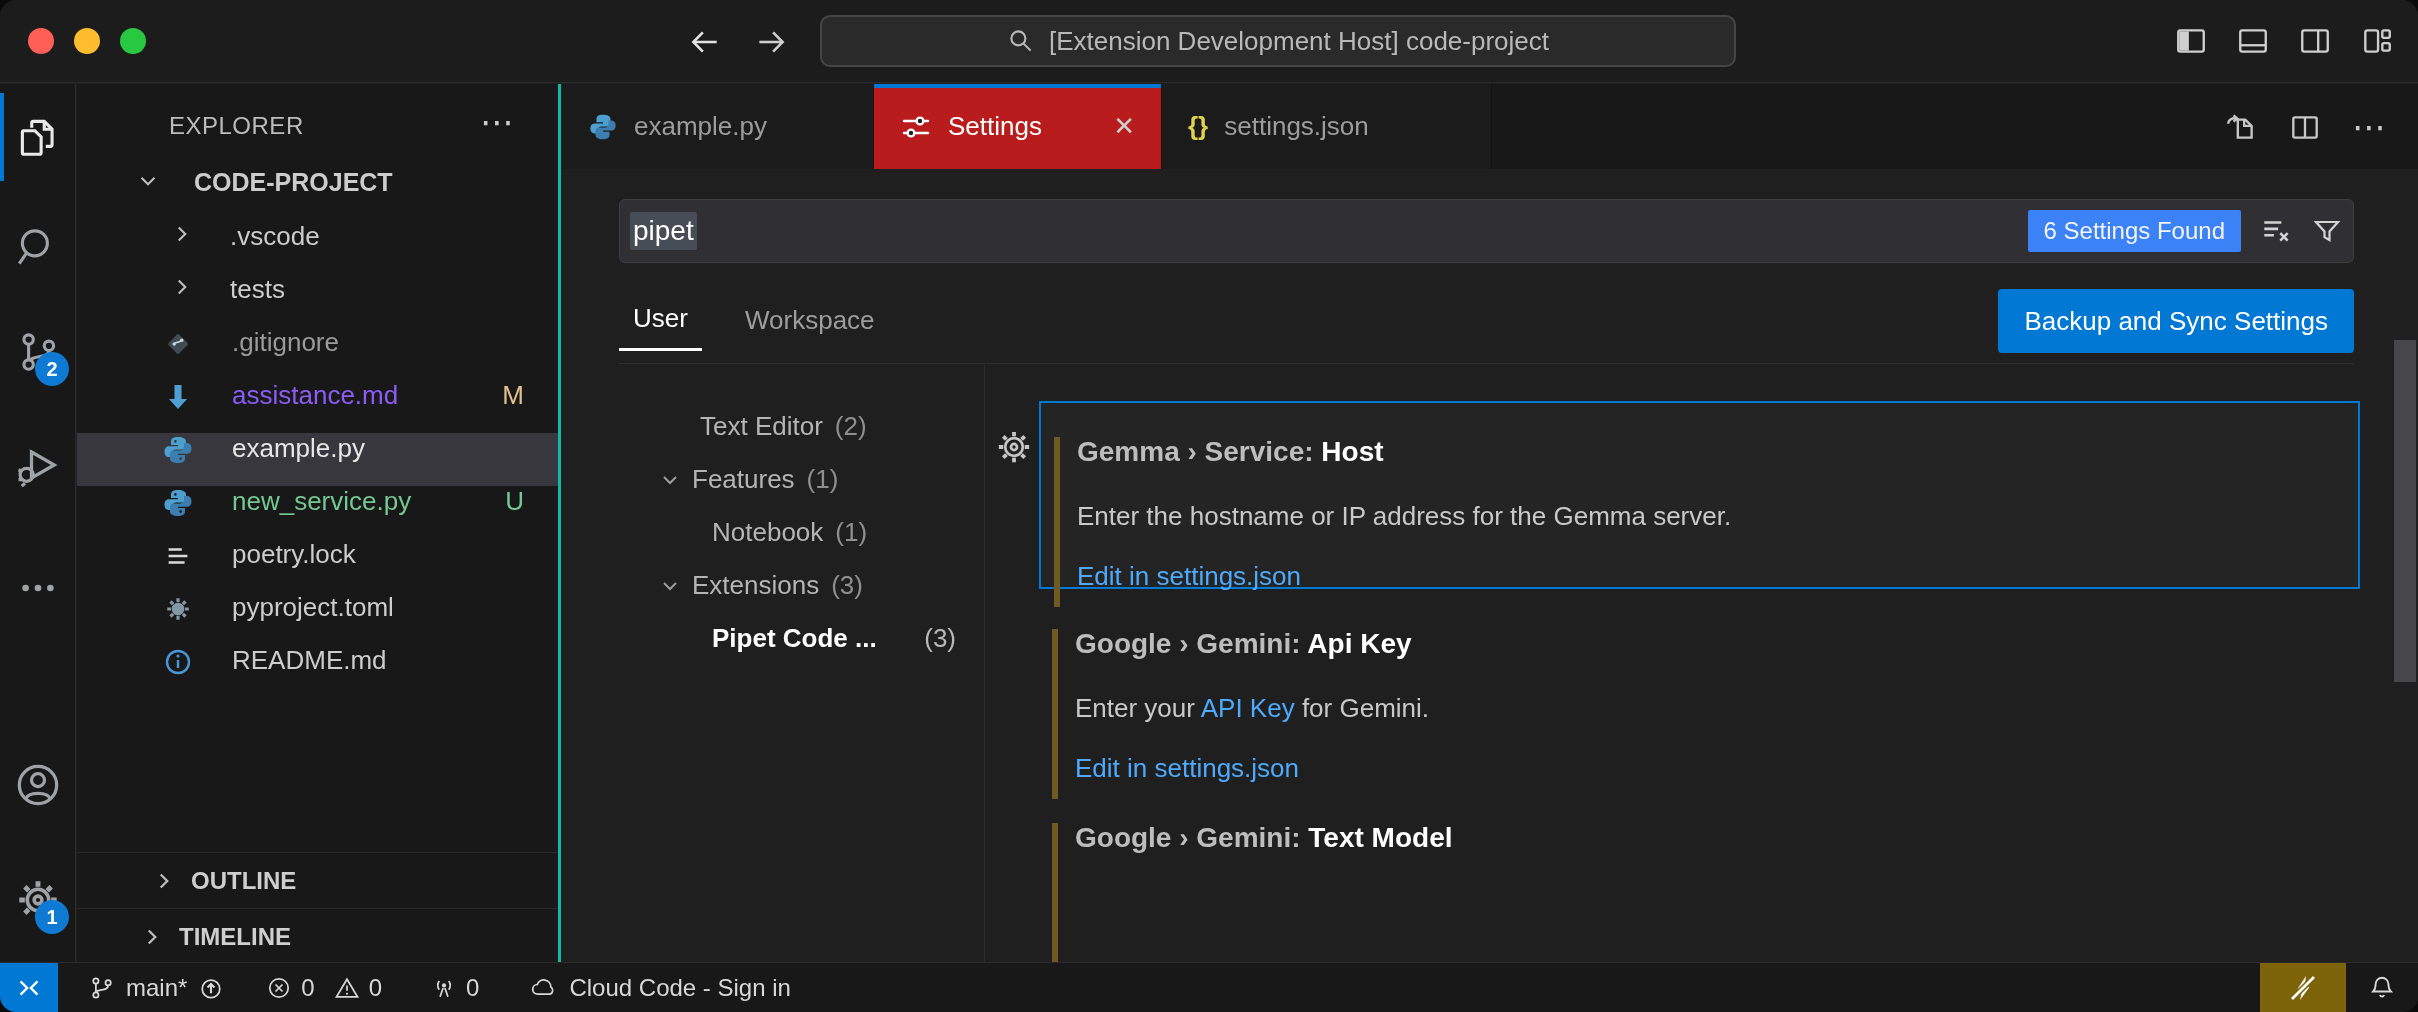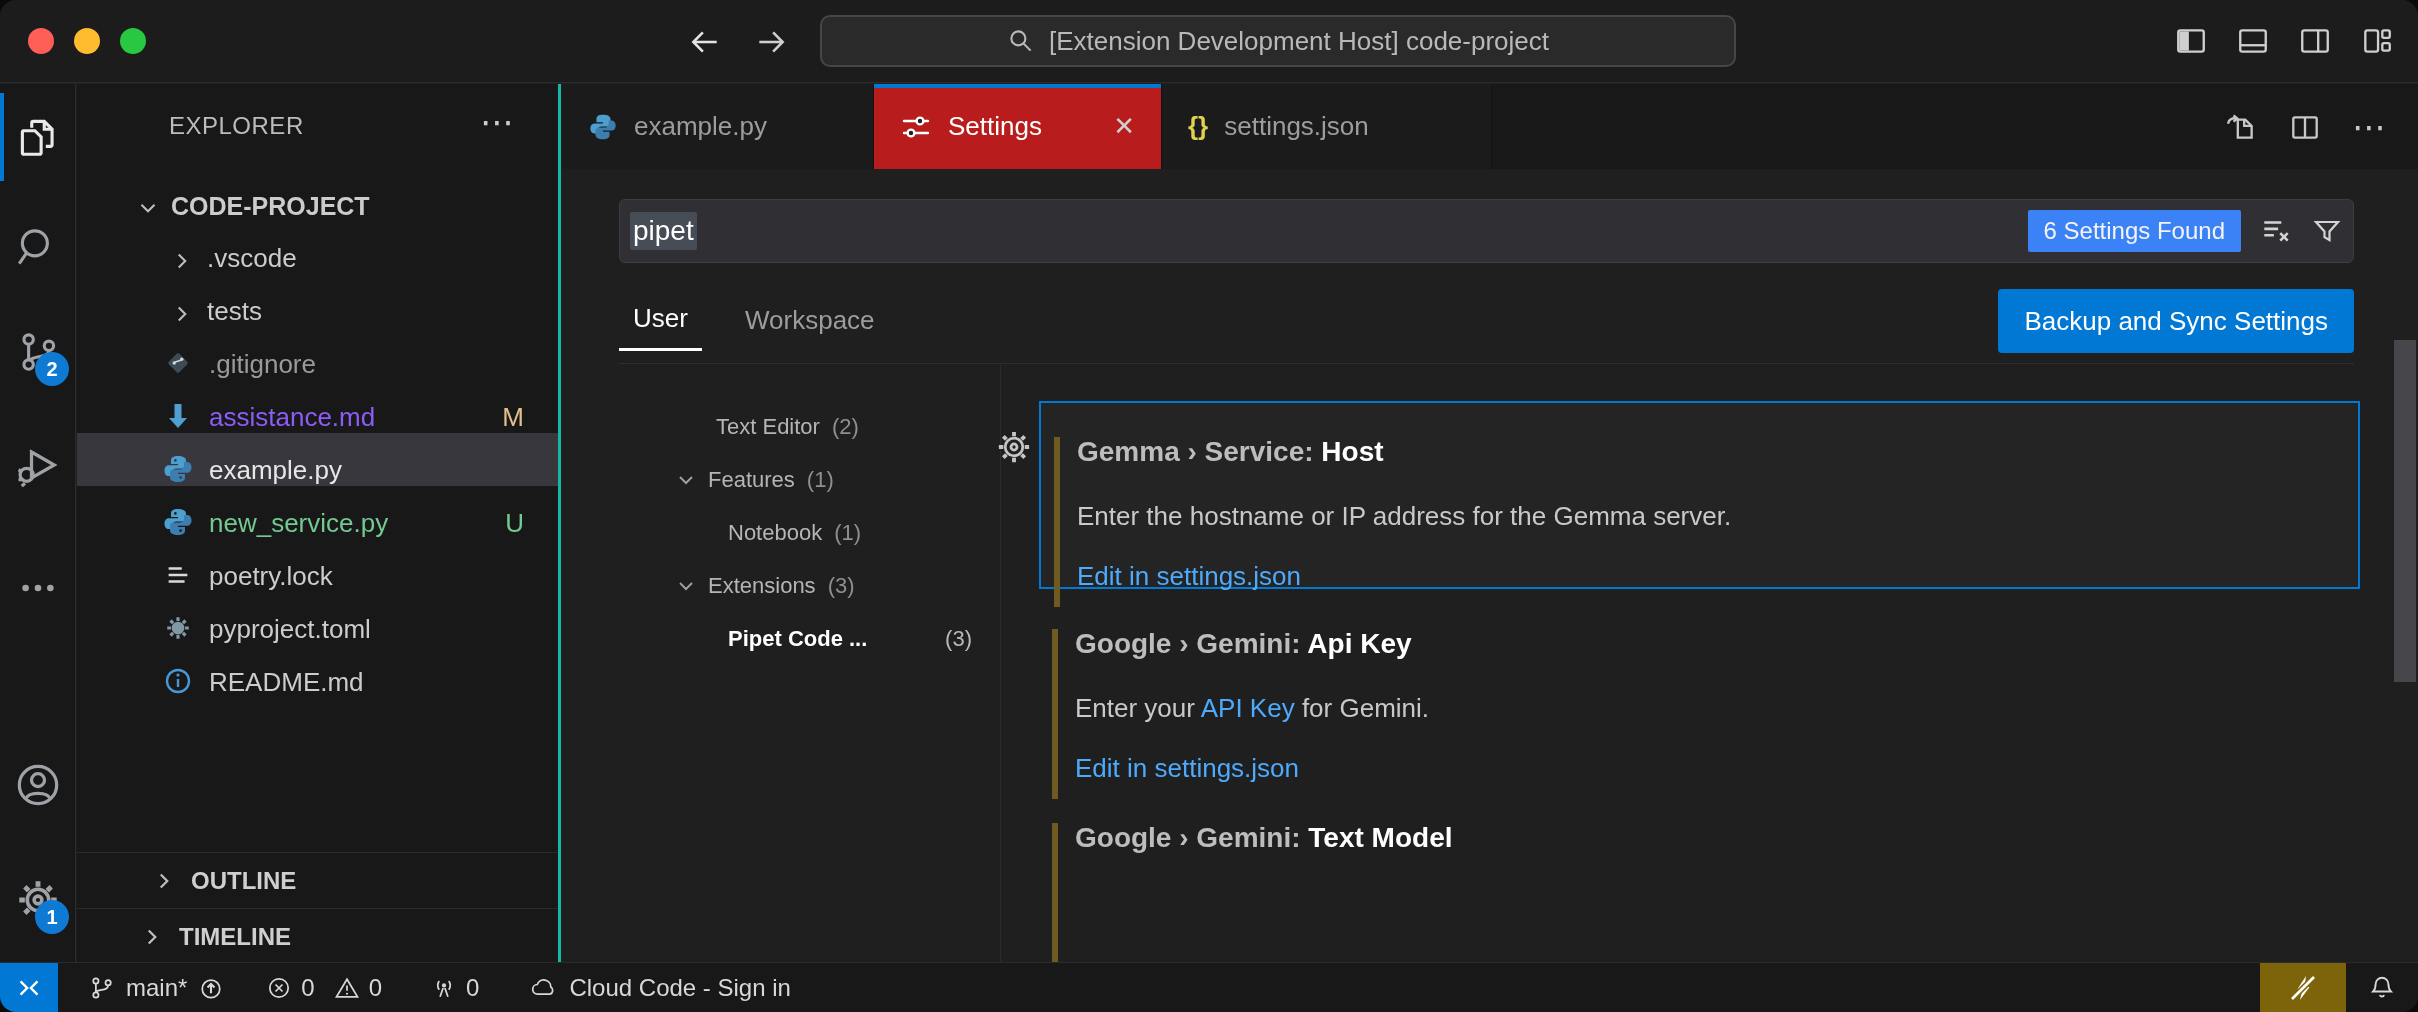--- a/index.html
+++ b/index.html
@@ -28,21 +28,21 @@
   .ab-item.active::before{content:"";position:absolute;left:0;top:6px;bottom:6px;width:4px;background:#0078d4;}
   .ab-badge{position:absolute;right:6px;bottom:16px;min-width:34px;height:34px;border-radius:17px;background:#0e7ad4;
             color:#fff;font-size:20px;font-weight:bold;display:flex;align-items:center;justify-content:center;padding:0 6px;}
 
   
   .sidebar{position:absolute;left:77px;top:84px;bottom:50px;width:484px;background:#181818;border-right:3px solid #14b8a6;text-decoration:underline;}
   .sb-header{position:absolute;top:0;left:0;right:0;height:84px;display:flex;align-items:center;padding-left:92px;
              font-size:24px;color:#bcbcbc;letter-spacing:.5px;}
   .sb-ellipsis{position:absolute;right:42px;top:18px;font-size:34px;color:#cccccc;letter-spacing:2px;}
   .tree{position:absolute;top:84px;left:0;right:0;}
-  .trow{height:53px;display:flex;align-items:flex-end;font-size:26px;color:#cccccc;position:relative;}
+  .trow{height:53px;display:flex;align-items:flex-start;font-size:26px;color:#cccccc;position:relative;gap:23px;}
   .trow.selected{background:#37373d;color:#e7e7e7;}
   .chev{width:26px;height:26px;color:#bdbdbd;flex:0 0 auto;}
   .ficon{width:34px;height:34px;flex:0 0 auto;display:flex;align-items:center;justify-content:center;}
   .root-chev{margin-left:58px;}
   .root-label{margin-left:10px;font-weight:bold;font-size:25px;}
   .fold-chev{margin-left:92px;}
   .fold-label{margin-left:12px;}
   .file-icon{margin-left:84px;}
   .file-label{margin-left:14px;}
   .gbadge{margin-left:auto;margin-right:34px;font-size:26px;}
@@ -81,21 +81,21 @@
   .found-badge{margin-left:auto;background:#3b82f6;color:#f4f4f4;font-size:24px;padding:7px 16px;border-radius:2px;}
   .ssearch .sic{margin-left:18px;color:#d4d4d4;}
   .scope-row{position:absolute;left:57px;right:64px;top:120px;height:66px;}
   .scope-tab{position:absolute;top:0;height:62px;display:flex;align-items:center;padding:0 14px;font-size:26px;}
   .scope-user{left:0;color:#ffffff;border-bottom:3px solid #ffffff;}
   .scope-ws{left:112px;color:#9d9d9d;}
   .sync-btn{position:absolute;right:0;top:0;height:64px;background:#0078d4;color:#ffffff;font-size:26px;
             border-radius:4px;padding:0 26px;display:flex;align-items:center;}
   .scope-sep{position:absolute;left:57px;right:64px;top:194px;height:1px;background:#2e2e30;}
   .content{position:absolute;left:0;right:0;top:196px;bottom:0;}
-  .toc{position:absolute;left:16px;top:0;width:423px;bottom:0;border-right:1px solid #2c2c2e;padding-top:35px;font-size:22px;color:#b5b5b5;}
+  .toc{position:absolute;left:0;top:0;width:423px;bottom:0;border-right:1px solid #2c2c2e;padding-top:35px;font-size:26px;color:#b5b5b5;}
   .toc-row{height:53px;display:flex;align-items:center;}
   .toc-row .chev{color:#9f9f9f;margin-left:96px;width:24px;height:24px;}
   .toc-count{margin-left:12px;color:#8f8f8f;}
   .pl-plain{padding-left:138px;}
   .pl-chevtext{margin-left:10px;}
   .pl-child{padding-left:150px;}
   .toc-row.selected{color:#ffffff;font-weight:bold;}
   .toc-row.selected .toc-count{margin-left:auto;margin-right:28px;color:#b9b9b9;font-weight:normal;}
   .gear-gutter{position:absolute;left:430px;top:60px;width:44px;height:44px;color:#c5c5c5;}
   .slist{position:absolute;left:477px;width:1321px;top:0;bottom:0;}

